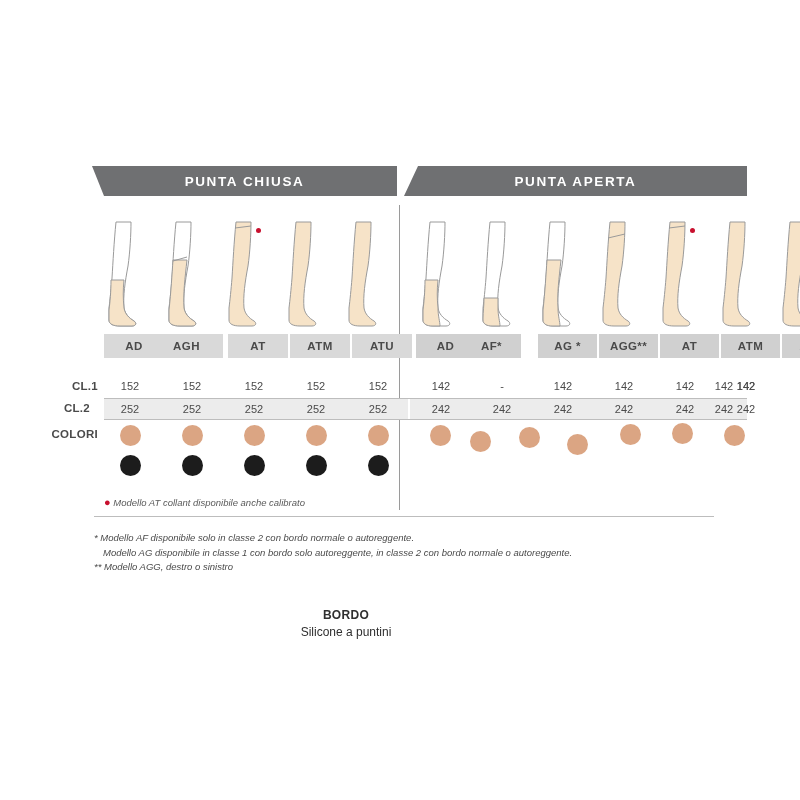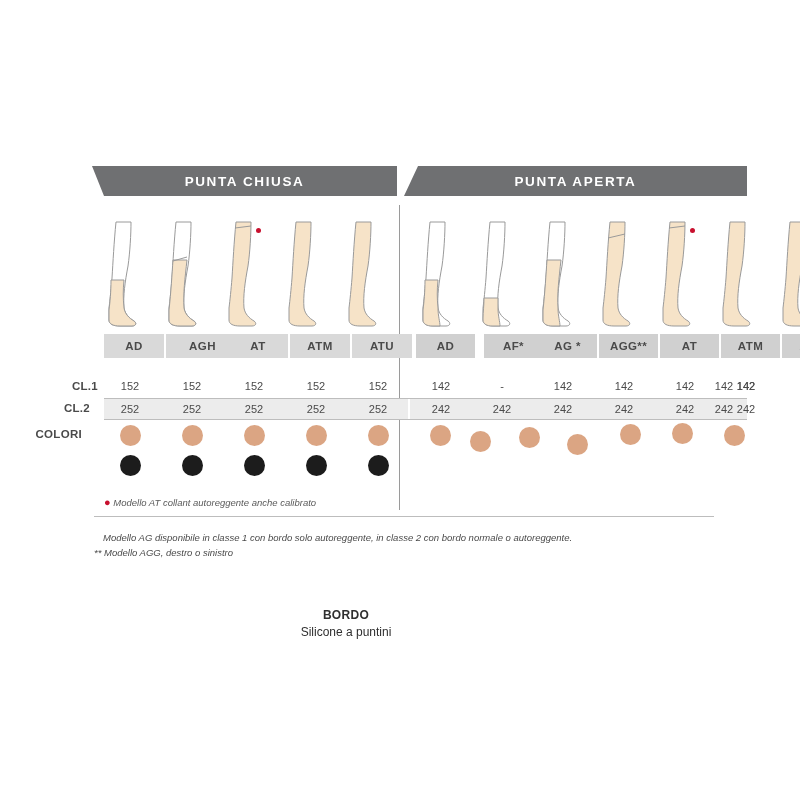--- a/index.html
+++ b/index.html
@@ -291,27 +291,27 @@
 
     <div class="leg" style="left:680px;">
       <svg width="52" height="112" viewBox="0 0 52 112">
         <path d="M18 2 C16 22 15 42 14 58 C13 70 12 80 11 88 L11 100 C11 104 15 106 22 106 L34 106 C38 106 39 103 36 101 C31 98 27 94 26 88 C25 76 27 62 30 46 C32 32 33 14 33 2 Z" fill="#f6e3c8" stroke="#9a9a9a" stroke-width="1"></path>
       </svg>
     </div>
   </div>
 
   <div class="labels">
     <div class="lbl" style="left:0px;   width:60px;">AD</div>
-    <div class="lbl" style="left:62px;  width:73px;">AGH</div>
+    <div class="lbl" style="left:46px;  width:73px;">AGH</div>
     <div class="lbl" style="left:124px; width:60px;">AT</div>
     <div class="lbl" style="left:186px; width:60px;">ATM</div>
     <div class="lbl" style="left:248px; width:60px;">ATU</div>
 
     <div class="lbl grey-dark" style="left:312px; width:59px;">AD</div>
-    <div class="lbl grey-dark" style="left:380px; width:59px;">AF*</div>
+    <div class="lbl grey-dark" style="left:358px; width:59px;">AF*</div>
     <div class="lbl grey-dark" style="left:434px; width:59px;">AG *</div>
     <div class="lbl grey-dark" style="left:495px; width:59px;">AGG**</div>
     <div class="lbl grey-dark" style="left:556px; width:59px;">AT</div>
     <div class="lbl grey-dark" style="left:617px; width:59px;">ATM</div>
     <div class="lbl grey-dark" style="left:678px; width:59px;">ATU</div>
   </div>
 
   <div class="rowlabel" style="left:28px; top:380px;">CL.1</div>
   <div class="cell" style="left:106px; top:380px;">152</div>
   <div class="cell" style="left:168px; top:380px;">152</div>
@@ -345,21 +345,21 @@
   <div class="cell" style="left:600px; top:403px;">242</div>
   <div class="cell" style="left:661px; top:403px;">242</div>
   <div class="cell" style="left:700px; top:403px;">242</div>
   <div class="cell" style="left:722px; top:403px;">242</div>
 
   <div class="hline" style="left:104px; top:419px; width:643px;"></div>
 
   <div class="cell" style="left:700px; top:380px;">142</div>
   <div class="cell" style="left:722px; top:380px;">142</div>
 
-  <div class="rowlabel" style="left:4px; top:428px; width:78px;">COLORI</div>
+  <div class="rowlabel" style="left:20px; top:428px; width:78px;">COLORI</div>
 
   <div class="dot dot-beige" style="left:120px; top:425px;"></div>
   <div class="dot dot-beige" style="left:182px; top:425px;"></div>
   <div class="dot dot-beige" style="left:244px; top:425px;"></div>
   <div class="dot dot-beige" style="left:306px; top:425px;"></div>
   <div class="dot dot-beige" style="left:368px; top:425px;"></div>
 
   <div class="dot dot-black" style="left:120px; top:455px;"></div>
   <div class="dot dot-black" style="left:182px; top:455px;"></div>
   <div class="dot dot-black" style="left:244px; top:455px;"></div>
@@ -369,26 +369,27 @@
   <div class="dot dot-beige" style="left:430px; top:425px;"></div>
   <div class="dot dot-beige" style="left:470px; top:431px;"></div>
   <div class="dot dot-beige" style="left:519px; top:427px;"></div>
   <div class="dot dot-beige" style="left:567px; top:434px;"></div>
   <div class="dot dot-beige" style="left:620px; top:424px;"></div>
   <div class="dot dot-beige" style="left:672px; top:423px;"></div>
   <div class="dot dot-beige" style="left:724px; top:425px;"></div>
 
   <div class="note-red">
     <span class="bullet">●</span>
-    <span>Modello AT collant autoreggente anche calibrato</span>
+    <span>Modello AT collant disponibile anche calibrato</span>
   </div>
 
   <div class="hline" style="left:94px; top:516px; width:620px;"></div>
 
   <div class="notes-bottom">
+    <div>*  Modello AF disponibile solo in classe 2 con bordo normale o autoreggente.</div>
     <div class="indent">Modello AG disponibile in classe 1 con bordo solo autoreggente, in classe 2 con bordo normale o autoreggente.</div>
     <div>** Modello AGG, destro o sinistro</div>
   </div>
 
   <div class="footer">
     <div class="title">BORDO</div>
     <div class="sub">Silicone a puntini</div>
   </div>
 
 </div>

